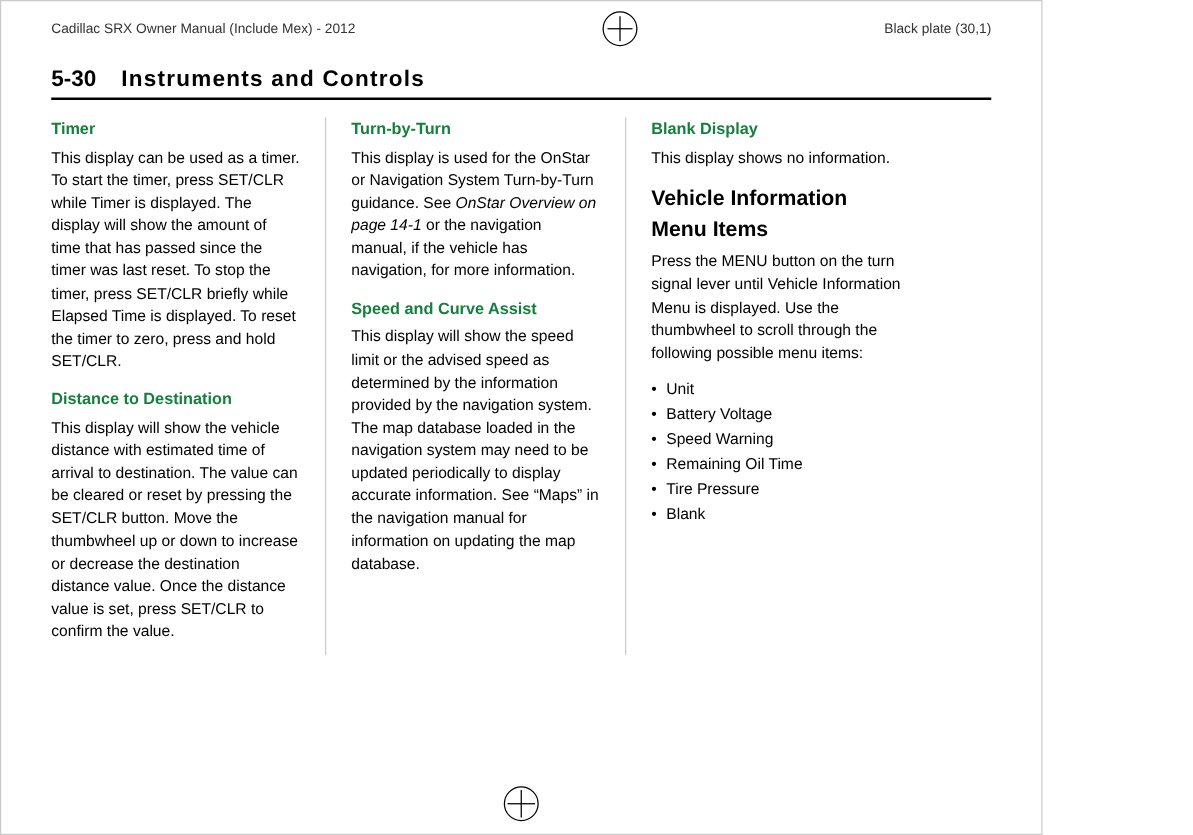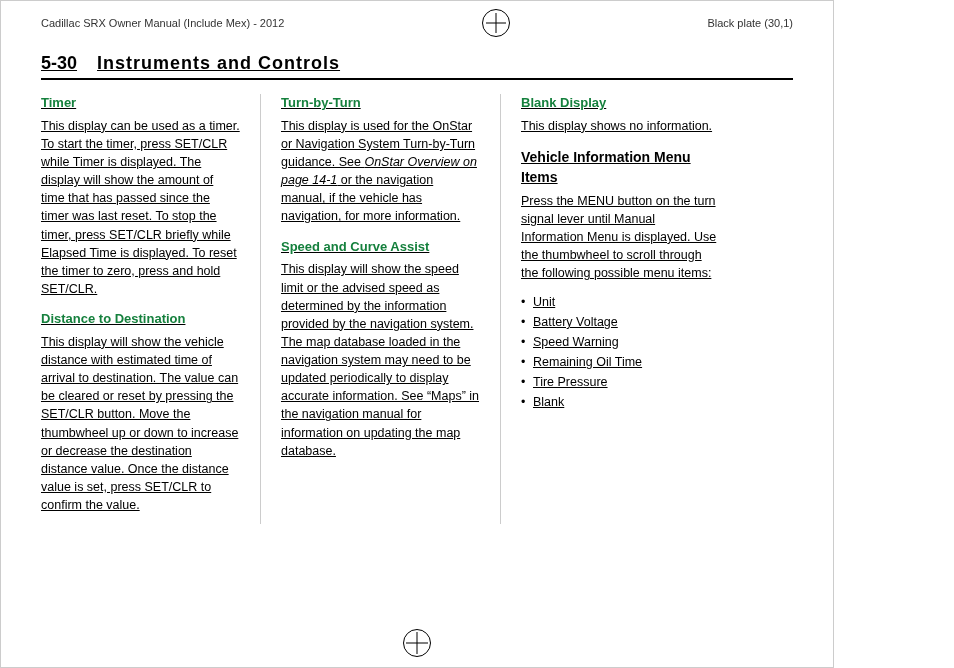--- a/index.html
+++ b/index.html
@@ -85,21 +85,20 @@
     }
 
     .header-right {
       font-size: 11px;
       color: #333;
     }
 
     
     .main-content {
       padding: 10px 40px 10px 40px;
-      text-decoration: underline;
     }
 
     
     .section-title-row {
       display: flex;
       align-items: baseline;
       border-bottom: 2px solid #000;
       padding-bottom: 4px;
       margin-bottom: 14px;
     }
@@ -145,21 +144,21 @@
     
     .subheading {
       font-weight: bold;
       font-size: 13px;
       margin-bottom: 4px;
       color: #15803d;
     }
 
     .subheading-bold-large {
       font-weight: bold;
-      font-size: 14px;
+      font-size: 17px;
       margin-bottom: 4px;
       color: #000;
     }
 
     p {
       font-size: 12.5px;
       line-height: 1.45;
       margin-bottom: 10px;
       color: #000;
     }
@@ -288,21 +287,21 @@
 
       <div class="col-right">
 
         <div>
           <p class="subheading">Blank Display</p>
           <p>This display shows no information.</p>
         </div>
 
         <div class="section-gap">
           <p class="subheading-bold-large">Vehicle Information Menu Items</p>
-          <p>Press the MENU button on the turn signal lever until Manual Information Menu is displayed. Use the thumbwheel to scroll through the following possible menu items:</p>
+          <p>Press the MENU button on the turn signal lever until Vehicle Information Menu is displayed. Use the thumbwheel to scroll through the following possible menu items:</p>
           <ul class="bullet-list">
             <li>Unit</li>
             <li>Battery Voltage</li>
             <li>Speed Warning</li>
             <li>Remaining Oil Time</li>
             <li>Tire Pressure</li>
             <li>Blank</li>
           </ul>
         </div>
 

